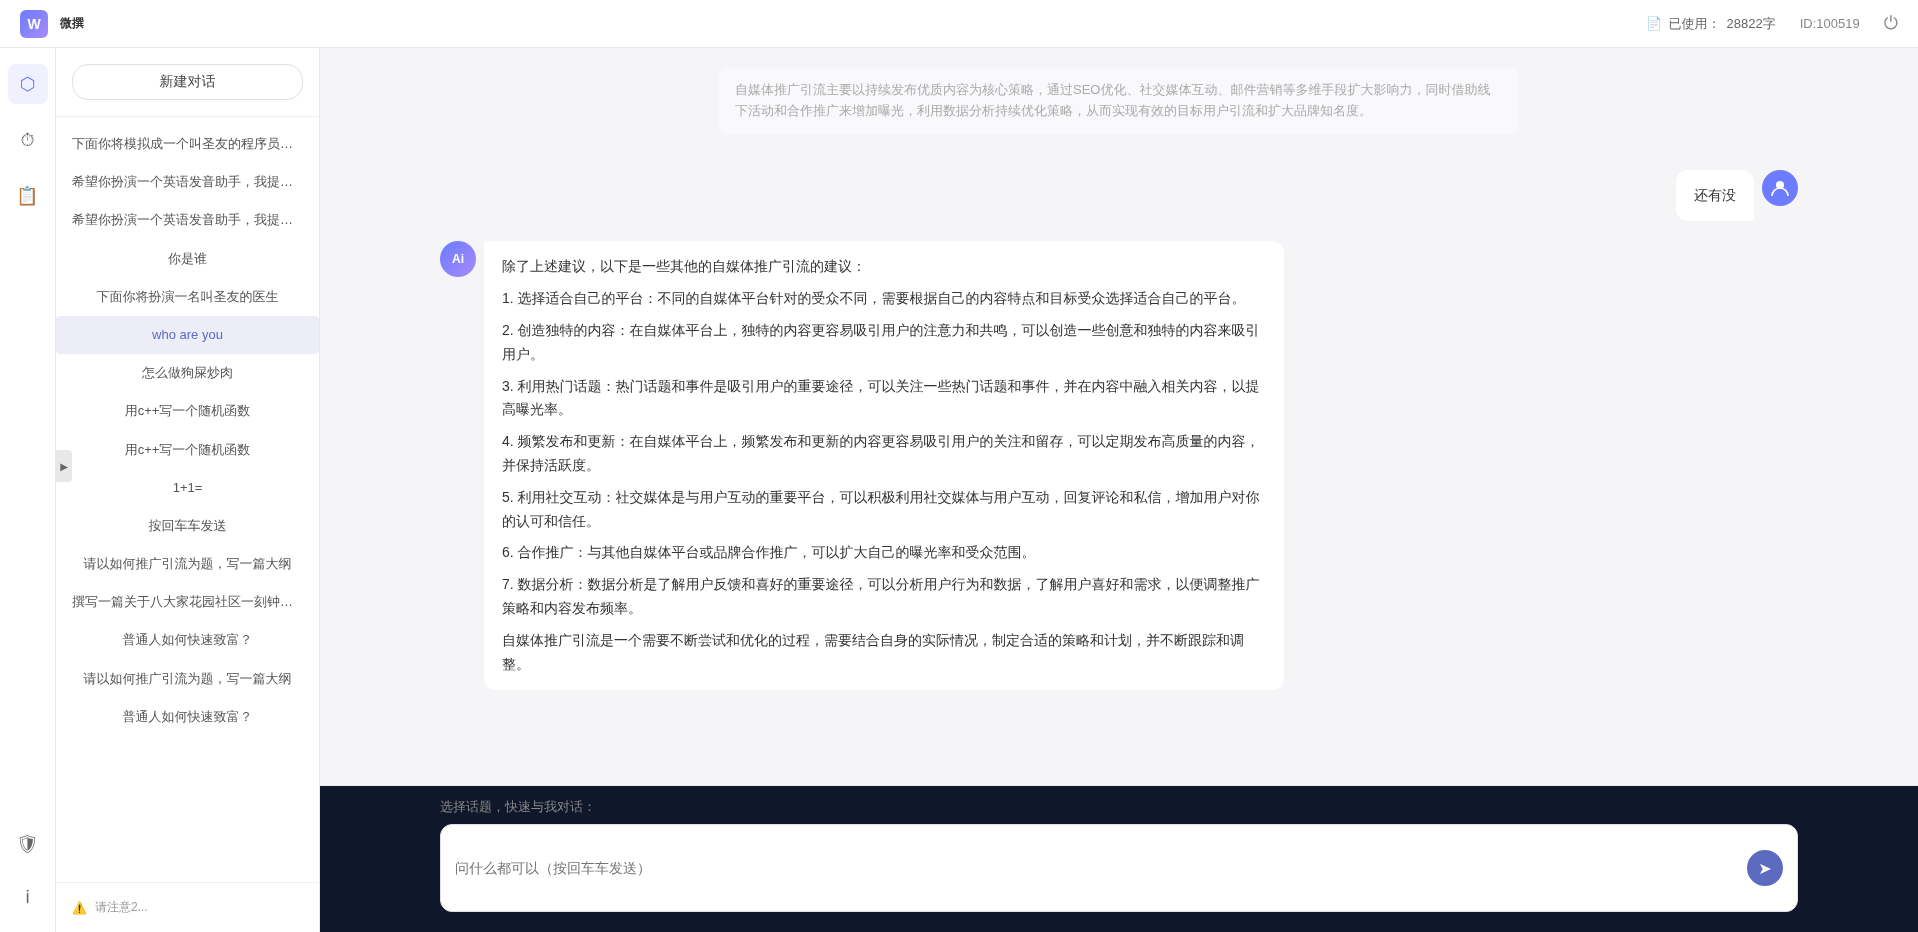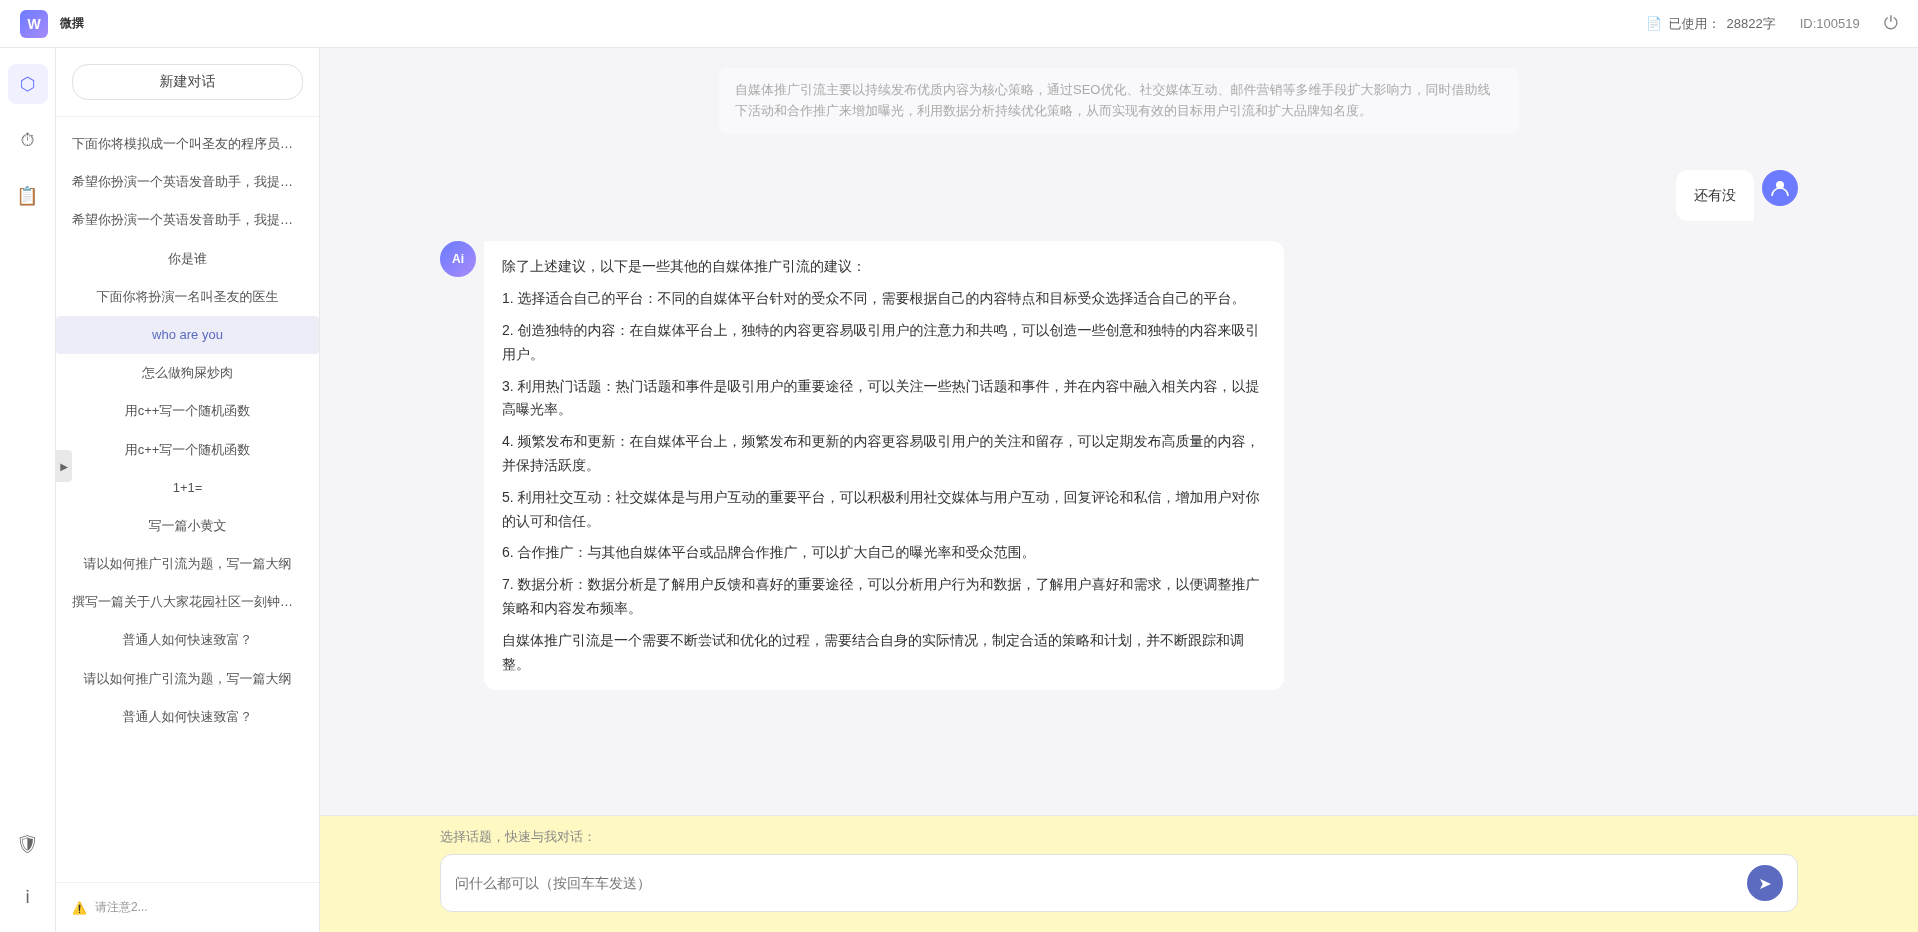--- a/index.html
+++ b/index.html
@@ -101,30 +101,30 @@
       background: #fff; border-radius: 12px 12px 2px 12px;
     }
     .message-bubble.ai-bubble {
       background: #fff; border-radius: 2px 12px 12px 12px;
     }
     .message-bubble p { margin-bottom: 8px; }
     .message-bubble p:last-child { margin-bottom: 0; }
 
     
     .chat-input-area {
-      background: #fef9c3; padding: 12px 120px 20px;
+      background: #0f172a; padding: 12px 120px 20px;
       border-top: 1px solid #e8e8e8;
     }
     .quick-topics {
       font-size: 13px; color: #888; margin-bottom: 8px;
     }
     .input-row {
       display: flex; align-items: center; gap: 8px;
       background: #fff; border: 1px solid #e0e0e8; border-radius: 12px;
-      padding: 10px 14px;
+      padding: 25px 14px;
     }
     .input-field {
       flex: 1; border: none; outline: none; font-size: 14px; color: #666;
       background: transparent; resize: none;
     }
     .send-btn {
       width: 36px; height: 36px; border-radius: 50%;
       background: #5c6bc0; border: none; cursor: pointer;
       display: flex; align-items: center; justify-content: center; color: #fff;
       font-size: 16px; flex-shrink: 0;
@@ -181,21 +181,21 @@
   <div class="chat-item">下面你将模拟成一个叫圣友的程序员，我说...</div>
       <div class="chat-item">希望你扮演一个英语发音助手，我提供给你...</div>
       <div class="chat-item">希望你扮演一个英语发音助手，我提供给你...</div>
       <div class="chat-item">你是谁</div>
       <div class="chat-item">下面你将扮演一名叫圣友的医生</div>
       <div class="chat-item active">who are you</div>
       <div class="chat-item">怎么做狗屎炒肉</div>
       <div class="chat-item">用c++写一个随机函数</div>
       <div class="chat-item">用c++写一个随机函数</div>
       <div class="chat-item">1+1=</div>
-      <div class="chat-item">写一篇小黄文</div>
+      <div class="chat-item">按回车车发送</div>
       <div class="chat-item">请以如何推广引流为题，写一篇大纲</div>
       <div class="chat-item">撰写一篇关于八大家花园社区一刻钟便民生...</div>
       <div class="chat-item">普通人如何快速致富？</div>
       <div class="chat-item">请以如何推广引流为题，写一篇大纲</div>
       <div class="chat-item">普通人如何快速致富？</div>
     </div>
   <div class="chat-sidebar-bottom">
     <div class="sidebar-bottom-item">
       <span style="font-size:12px;">⚠️</span>
       <span style="font-size:12px;color:#999;">请注意2...</span>

